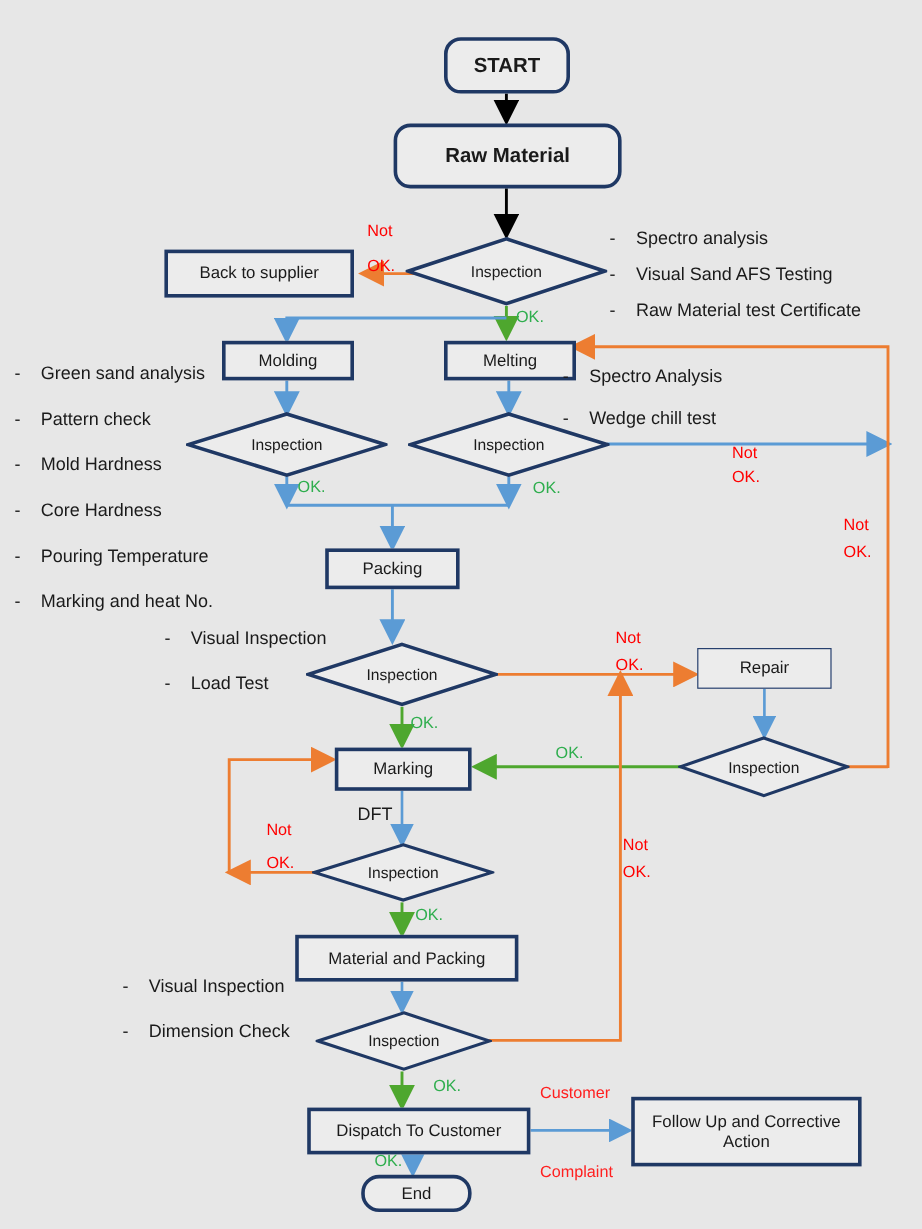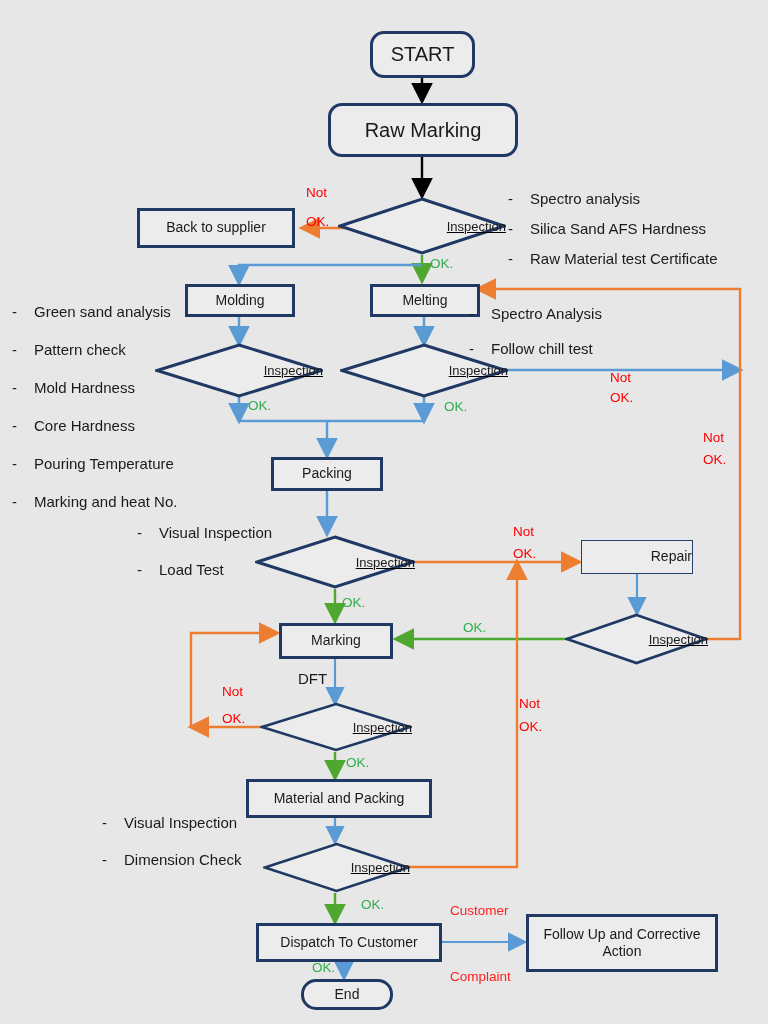--- a/index.html
+++ b/index.html
@@ -22,27 +22,27 @@
     border:3px solid #1f3864;
     display:flex;align-items:center;justify-content:center;
     text-align:center;
     color:#1a1a1a;
     font-size:14px;
     line-height:1.25;
     z-index:3;
   }
   .node.hair{border-width:1px;border-color:#27406e;}
   .node.round{border-radius:14px;}
-  .node.bold{font-weight:normal;font-size:20px;}
+  .node.bold{font-weight:bold;font-size:17px;}
 
   
   .diamond{
     position:absolute;
     z-index:3;
-    display:flex;align-items:center;justify-content:flex-end;text-decoration:underline;
+    display:flex;align-items:center;justify-content:center;
   }
   .diamond svg{position:absolute;left:0;top:0;}
   .diamond span{
     position:relative;z-index:2;
     font-size:13px;color:#1a1a1a;
   }
 
   
   .lbl{
     position:absolute;
@@ -139,21 +139,21 @@
     <path d="M442,942 L524,942" stroke="#5b9bd5" stroke-width="2.2" fill="none" marker-end="url(#ar-blue)"></path>
 
     <path d="M344,963 L344,978" stroke="#5b9bd5" stroke-width="2.2" fill="none" marker-end="url(#ar-blue)"></path>
   </svg>
 
   <div class="node round bold" style="left:370px;top:31px;width:105px;height:47px;">
     <span>START</span>
   </div>
 
   <div class="node round bold" style="left:328px;top:103px;width:190px;height:54px;">
-    <span>Raw Marking</span>
+    <span>Raw Material</span>
   </div>
 
   <div class="diamond" style="left:338px;top:197px;width:168px;height:58px;">
     <svg width="168" height="58" viewBox="0 0 168 58">
       <polygon points="84,2 166,29 84,56 2,29" fill="#ececec" stroke="#1f3864" stroke-width="3"></polygon>
     </svg>
     <span>Inspection</span>
   </div>
 
   <div class="node" style="left:137px;top:208px;width:158px;height:40px;">
@@ -186,21 +186,21 @@
     <span>Packing</span>
   </div>
 
   <div class="diamond" style="left:255px;top:535px;width:160px;height:54px;">
     <svg width="160" height="54" viewBox="0 0 160 54">
       <polygon points="80,2 158,27 80,52 2,27" fill="#ececec" stroke="#1f3864" stroke-width="3"></polygon>
     </svg>
     <span>Inspection</span>
   </div>
 
-  <div class="node hair" style="left:581px;top:540px;width:112px;height:34px;justify-content:flex-end;">
+  <div class="node hair" style="left:581px;top:540px;width:112px;height:34px;">
     <span>Repair</span>
   </div>
 
   <div class="diamond" style="left:565px;top:613px;width:143px;height:52px;">
     <svg width="143" height="52" viewBox="0 0 143 52">
       <polygon points="71.5,2 141,26 71.5,50 2,26" fill="#ececec" stroke="#1f3864" stroke-width="2.6"></polygon>
     </svg>
     <span>Inspection</span>
   </div>
 
@@ -271,21 +271,21 @@
   <div class="lbl cust" style="left:450px;top:903px;">Customer</div>
   <div class="lbl cust" style="left:450px;top:925px;margin-top:44px;">Complaint</div>
 
   <div class="notes" style="left:508px;top:190px;">
     <div class="row" style="margin-bottom:13px;">
       <span class="dash">-</span>
       <span>Spectro analysis</span>
     </div>
     <div class="row" style="margin-bottom:13px;">
       <span class="dash">-</span>
-      <span>Silica Sand AFS Hardness</span>
+      <span>Visual Sand AFS Testing</span>
     </div>
     <div class="row">
       <span class="dash">-</span>
       <span>Raw Material test Certificate</span>
     </div>
   </div>
 
   <div class="notes" style="left:12px;top:303px;">
     <div class="row" style="margin-bottom:21px;">
       <span class="dash">-</span>
@@ -313,21 +313,21 @@
     </div>
   </div>
 
   <div class="notes" style="left:469px;top:305px;">
     <div class="row" style="margin-bottom:18px;">
       <span class="dash">-</span>
       <span>Spectro Analysis</span>
     </div>
     <div class="row">
       <span class="dash">-</span>
-      <span>Follow chill test</span>
+      <span>Wedge chill test</span>
     </div>
   </div>
 
   <div class="notes" style="left:137px;top:524px;">
     <div class="row" style="margin-bottom:20px;">
       <span class="dash">-</span>
       <span>Visual Inspection</span>
     </div>
     <div class="row">
       <span class="dash">-</span>

